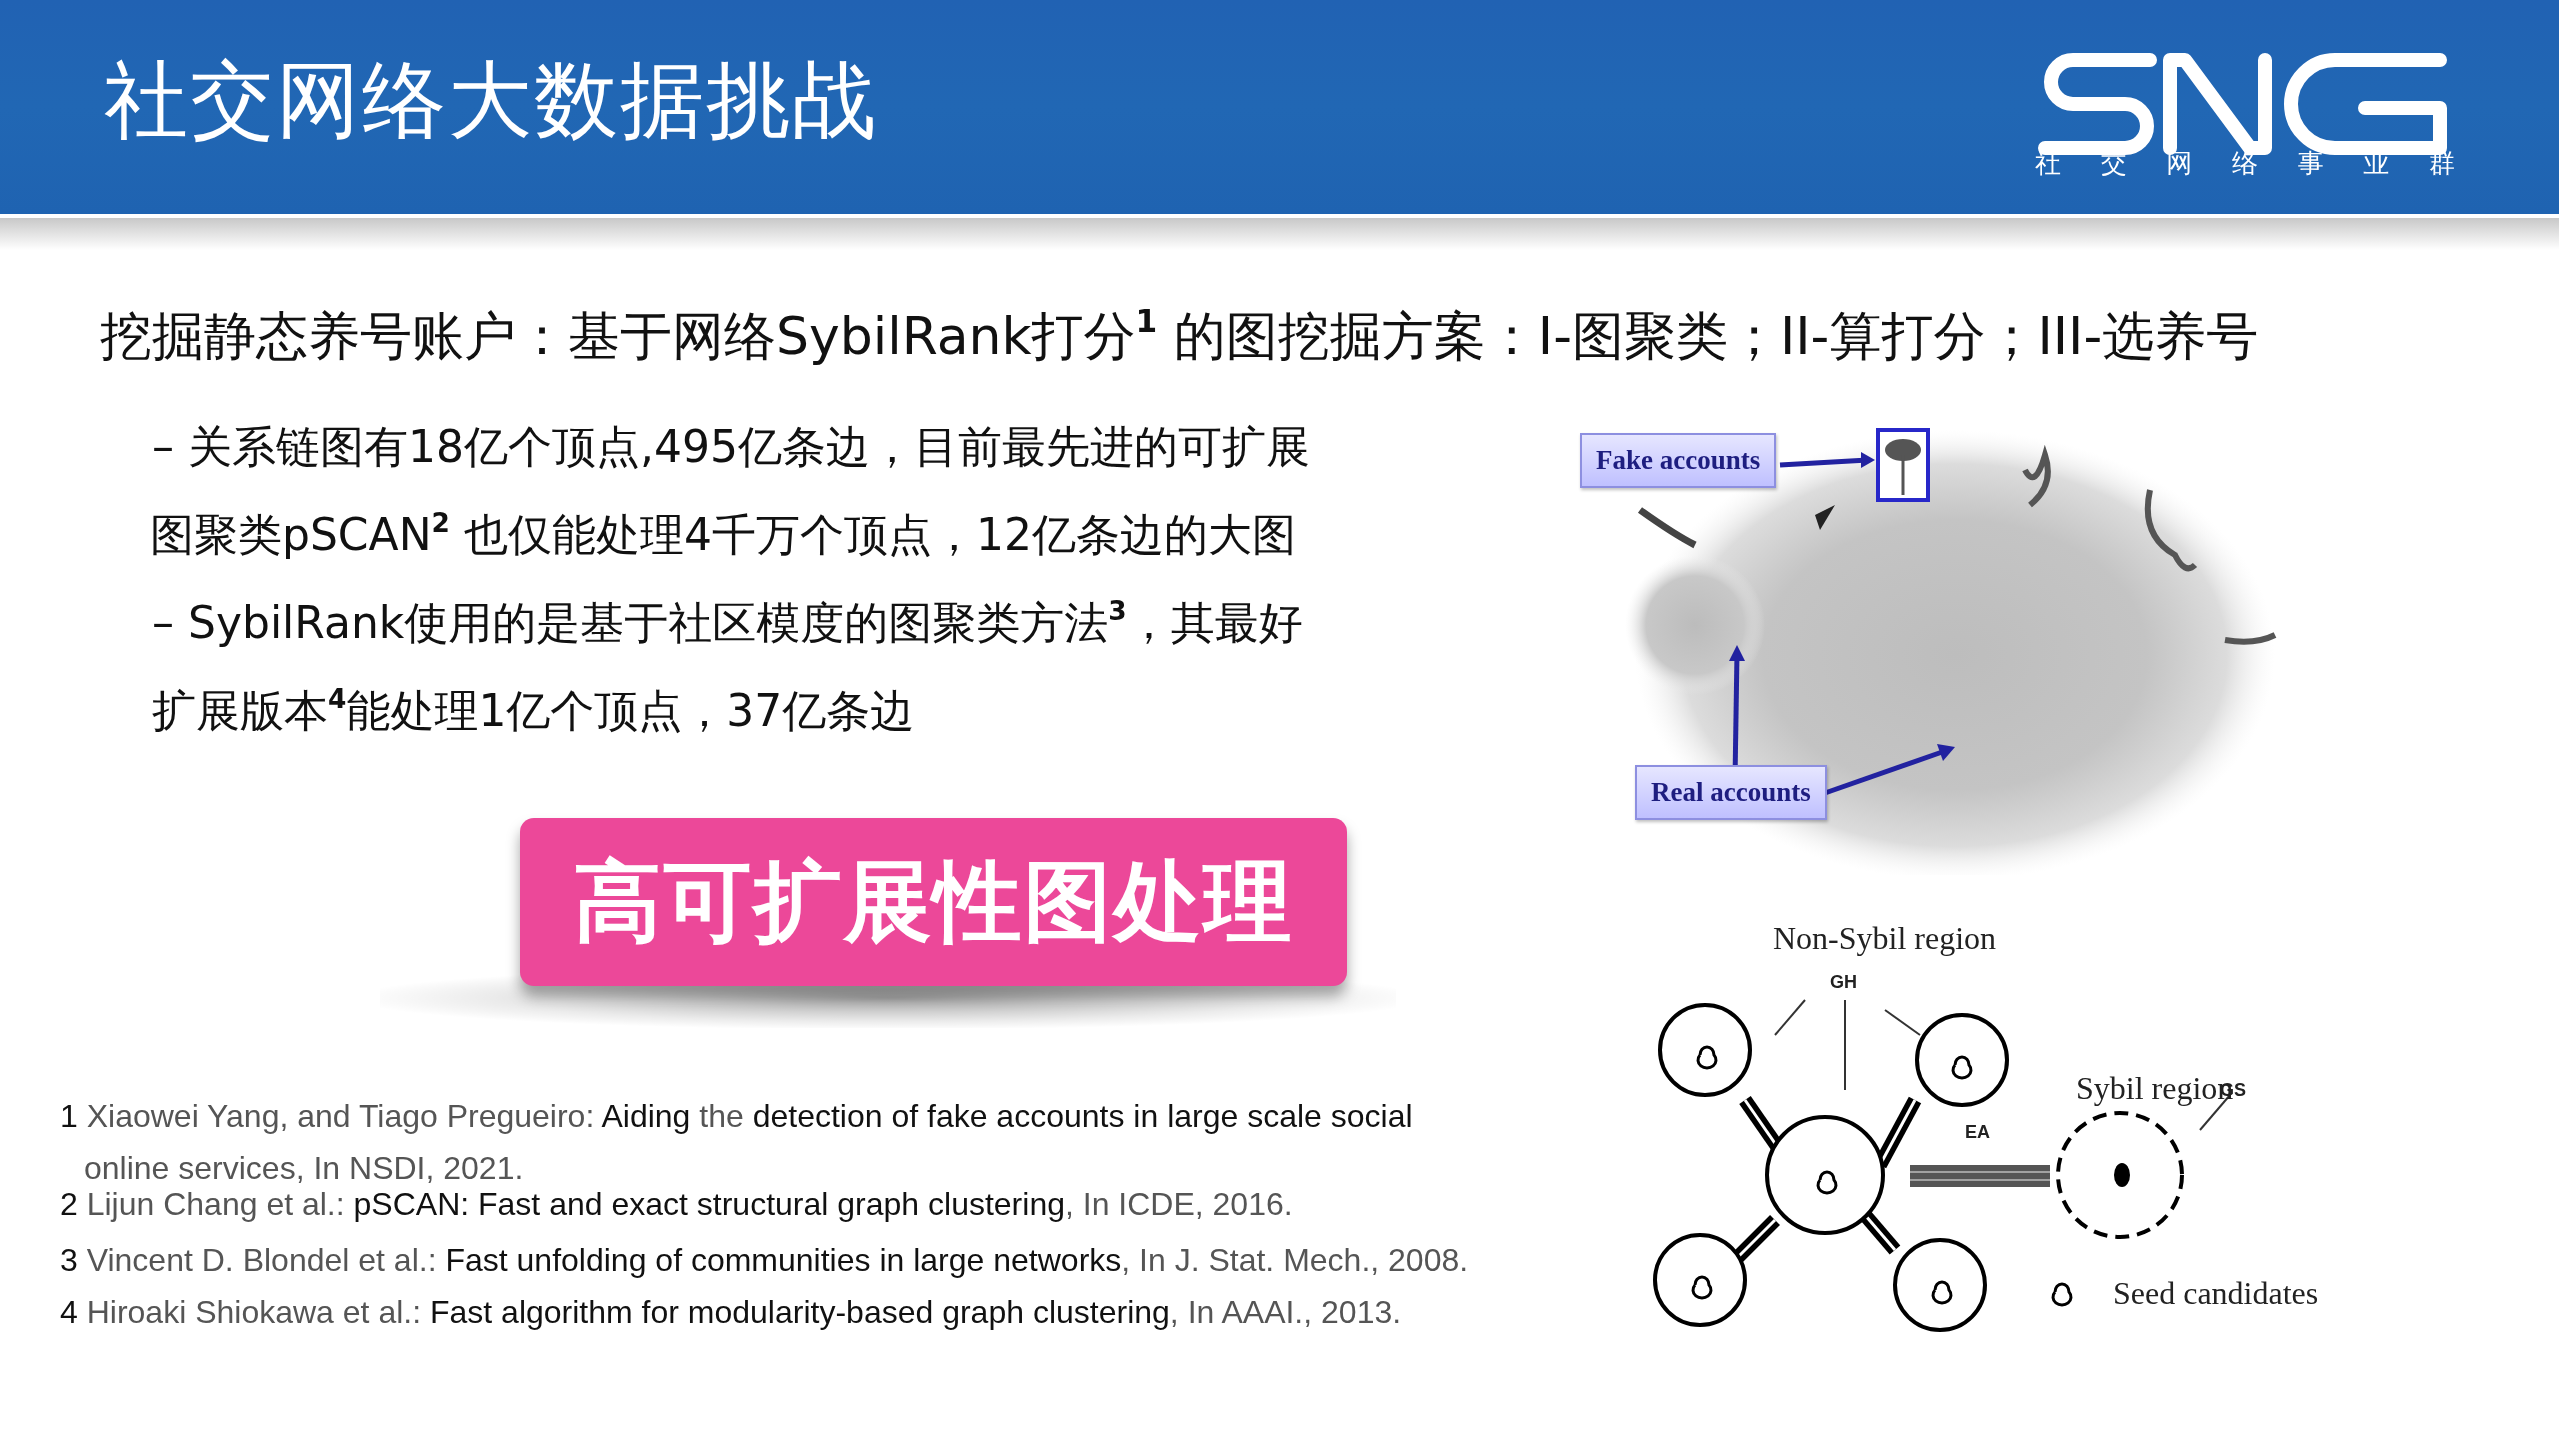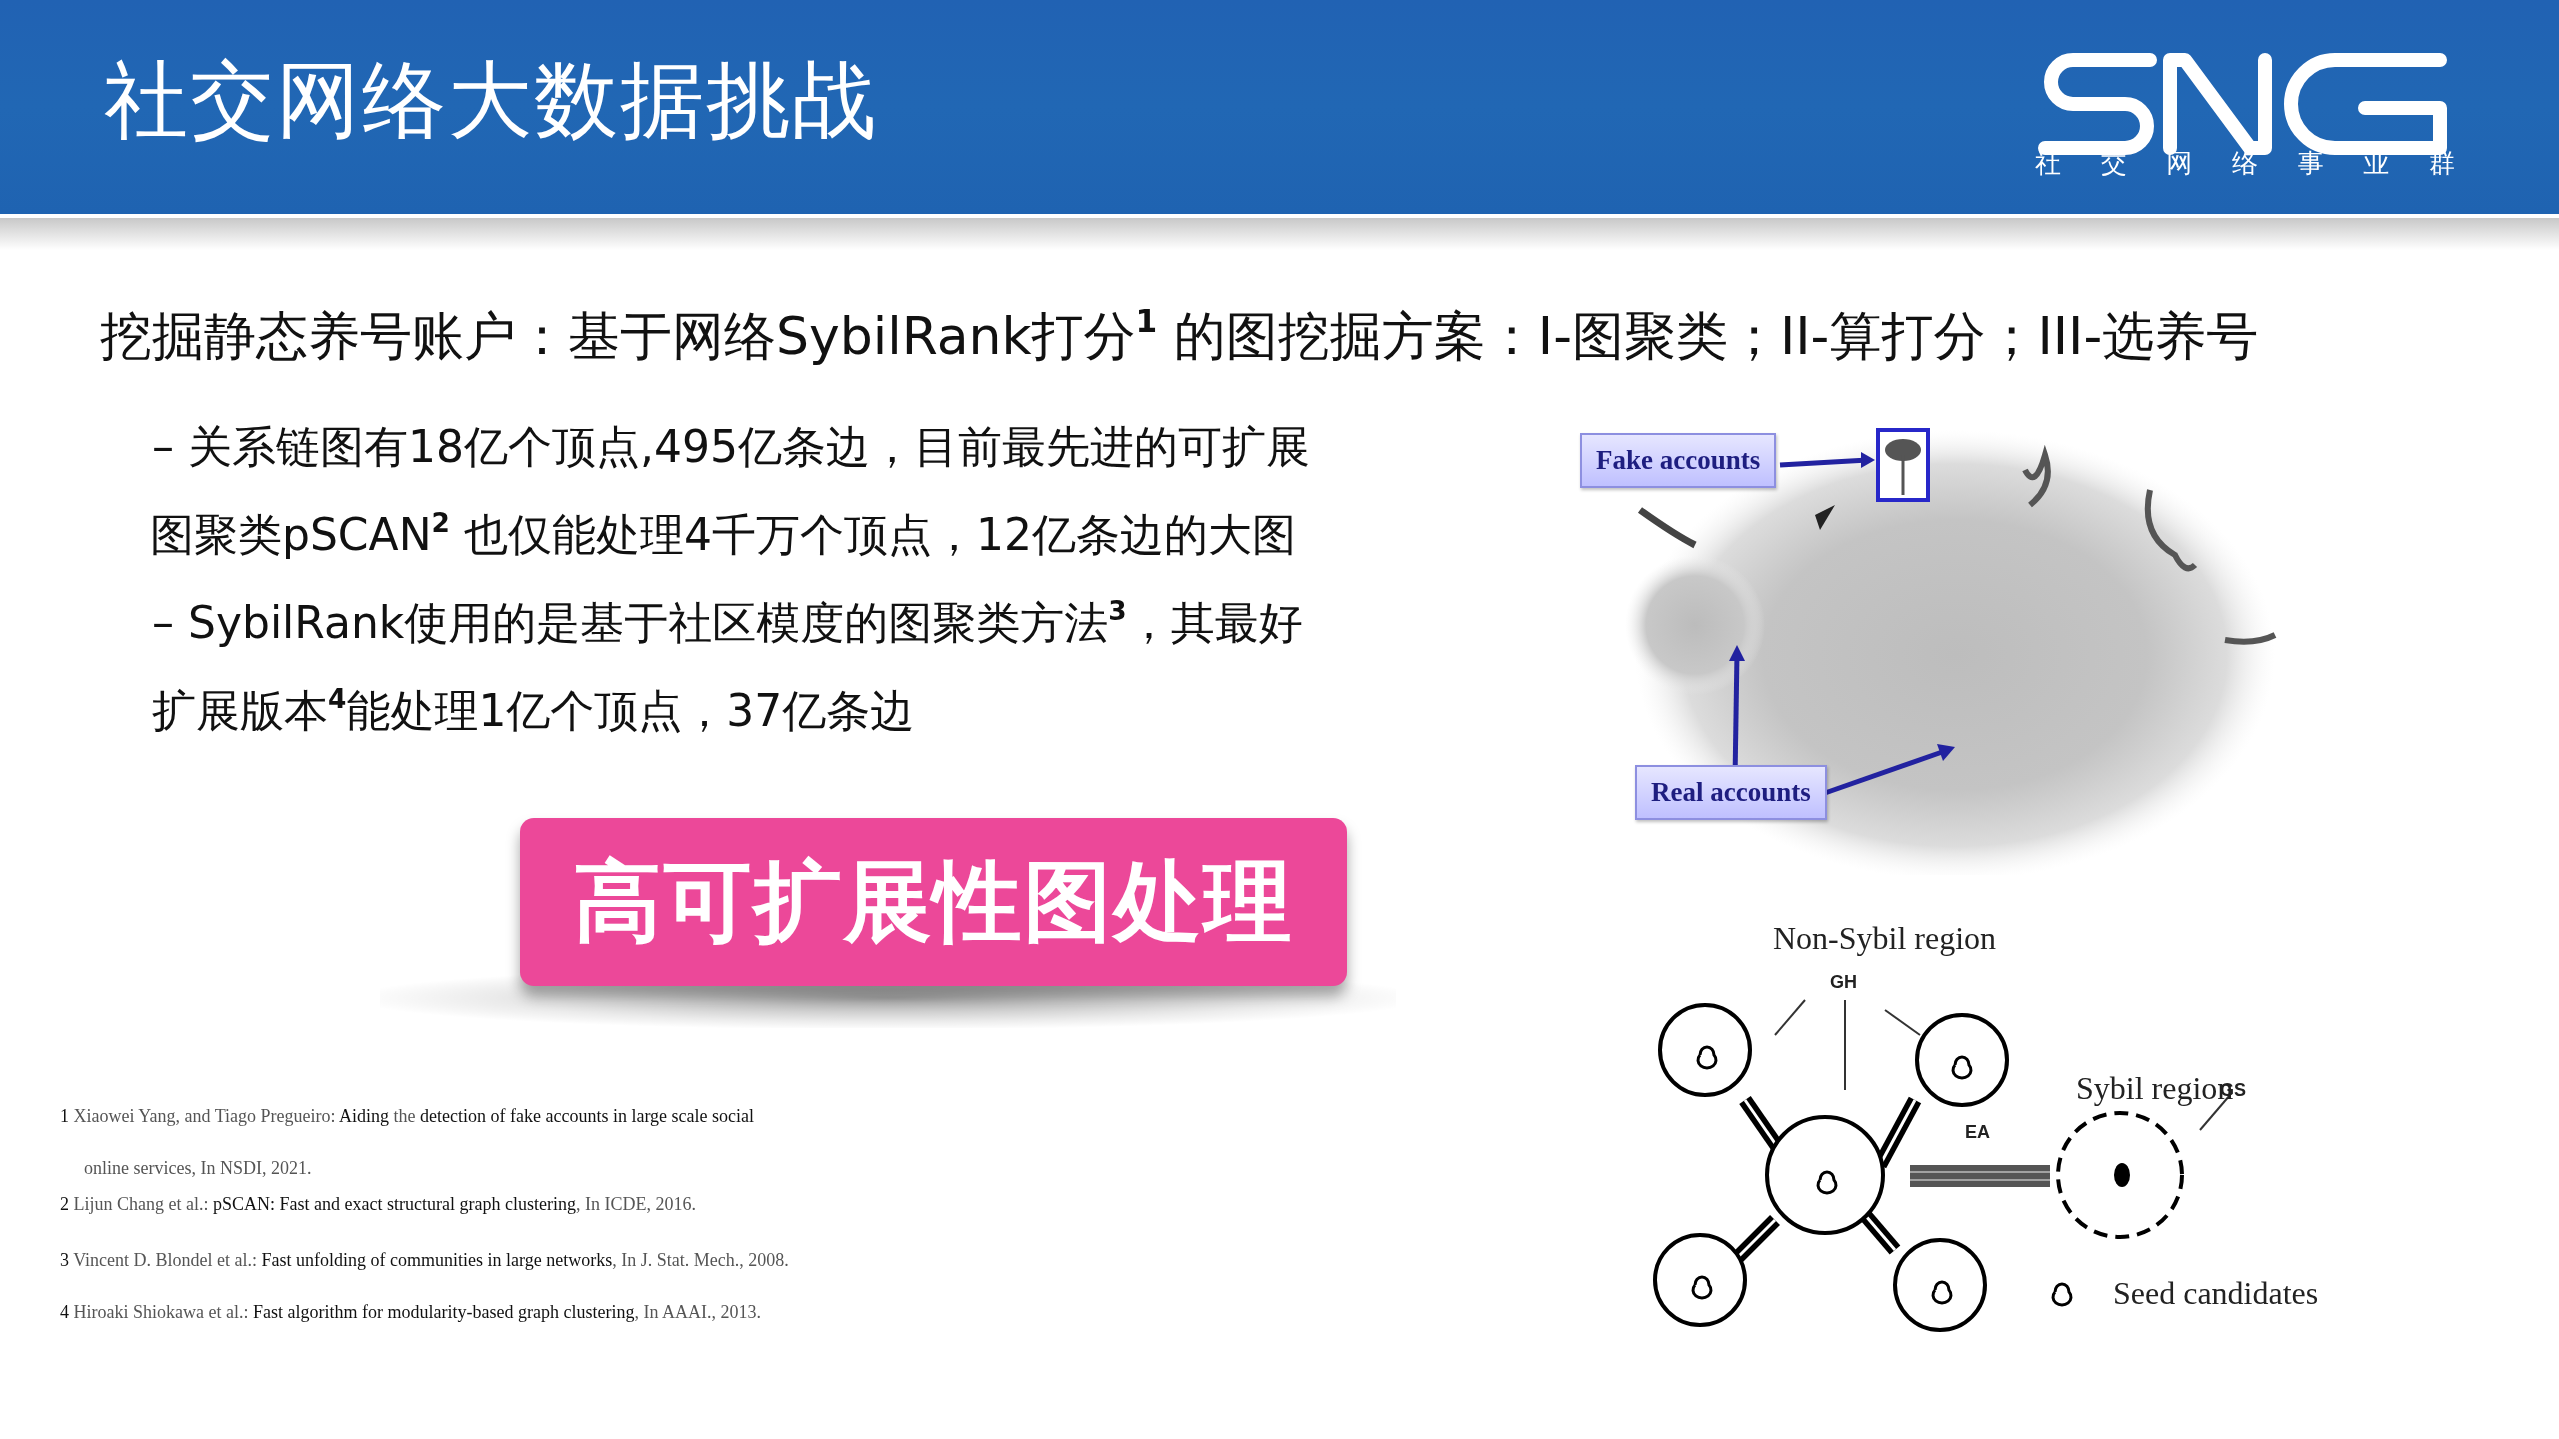--- a/index.html
+++ b/index.html
@@ -47,21 +47,21 @@
   .callout {
     position:absolute; left:0; top:0; width:827px; height:168px;
     background:#ec4899; border-radius:14px;
     display:flex; align-items:center; justify-content:center;
     color:#fff; font-size:88px; font-weight:bold; letter-spacing:2px;
     font-family:"DejaVu Sans",sans-serif;
     box-shadow:0 10px 14px rgba(0,0,0,0.35);
   }
   .refs {
     position:absolute; left:60px; top:1090px; width:1400px;
-    font-size:18px; color:#555; font-family:Liberation Serif, serif;
+    font-size:32px; color:#555; font-family:Liberation Sans, sans-serif;
   }
   .ref { white-space:nowrap; }
   .ref .num { color:#111; }
   .ref .ttl { color:#111; }
   .ref1 { height:52px; line-height:52px; }
   .ref1b { padding-left:24px; height:38px; line-height:52px; }
   .ref2 { height:54px; line-height:48px; }
   .ref3 { height:54px; line-height:52px; }
   .ref4 { height:54px; line-height:48px; }
   .fig1 { position:absolute; left:1565px; top:395px; width:720px; height:480px; }

